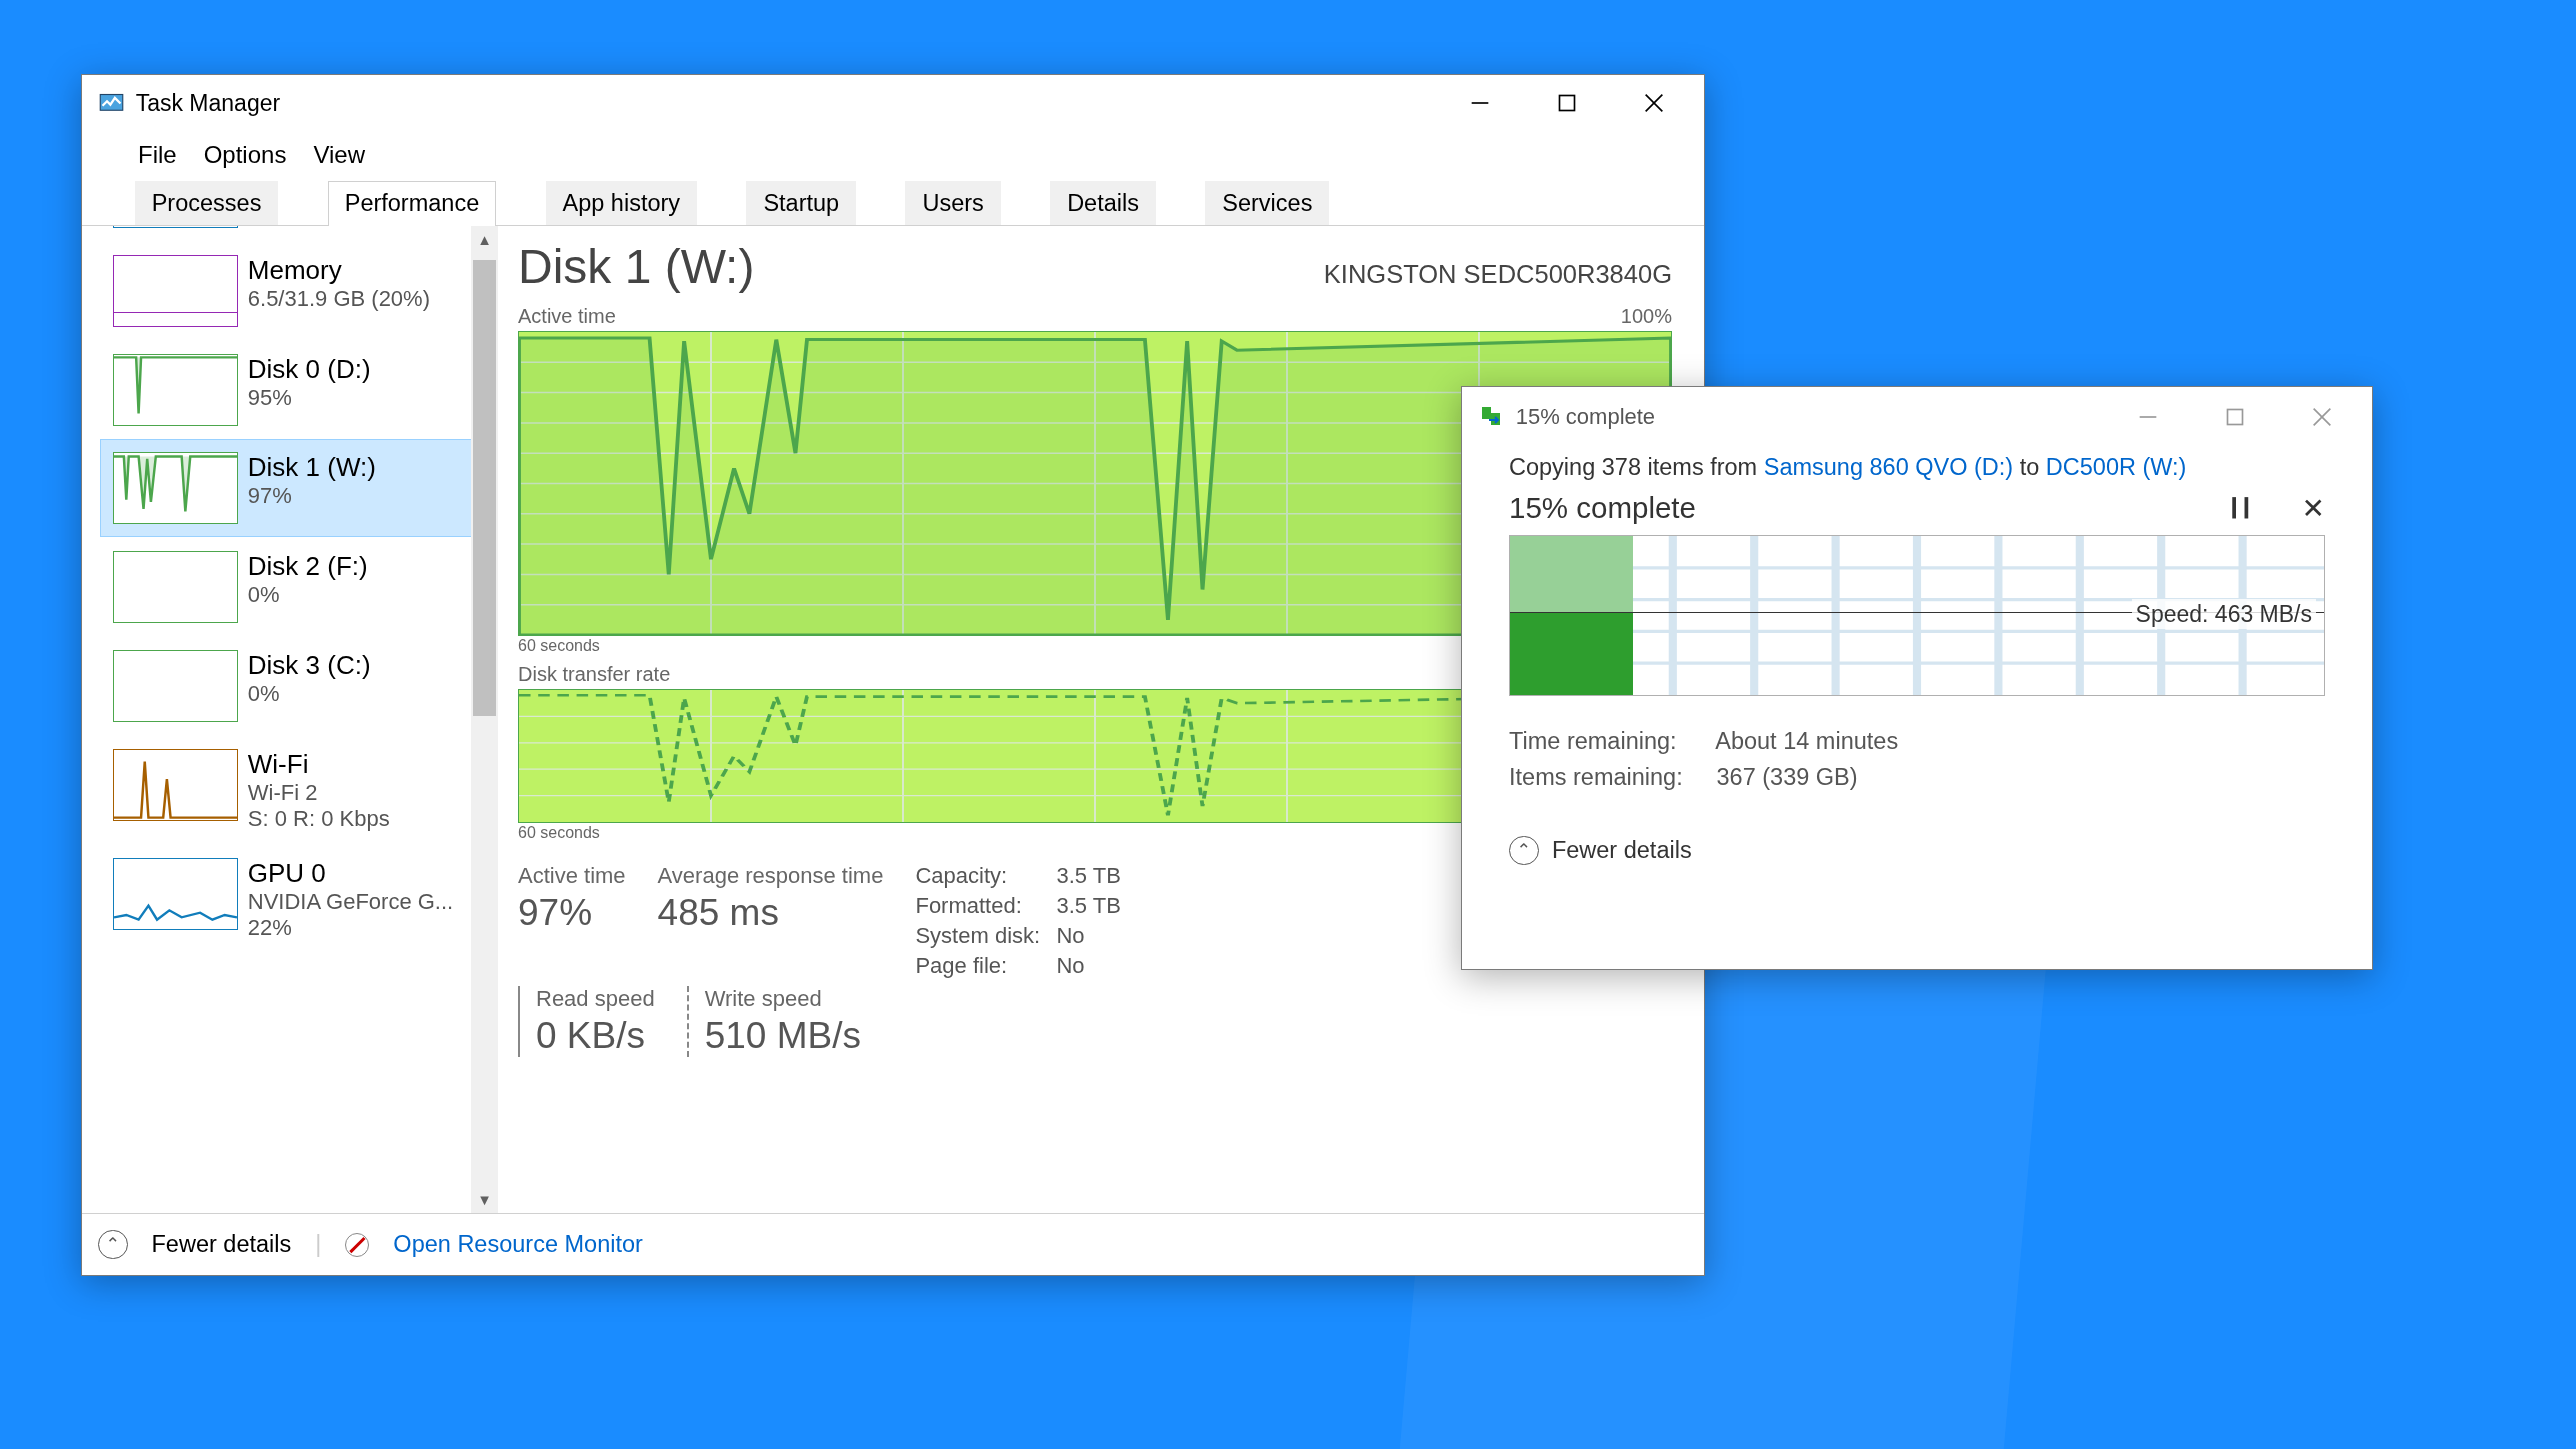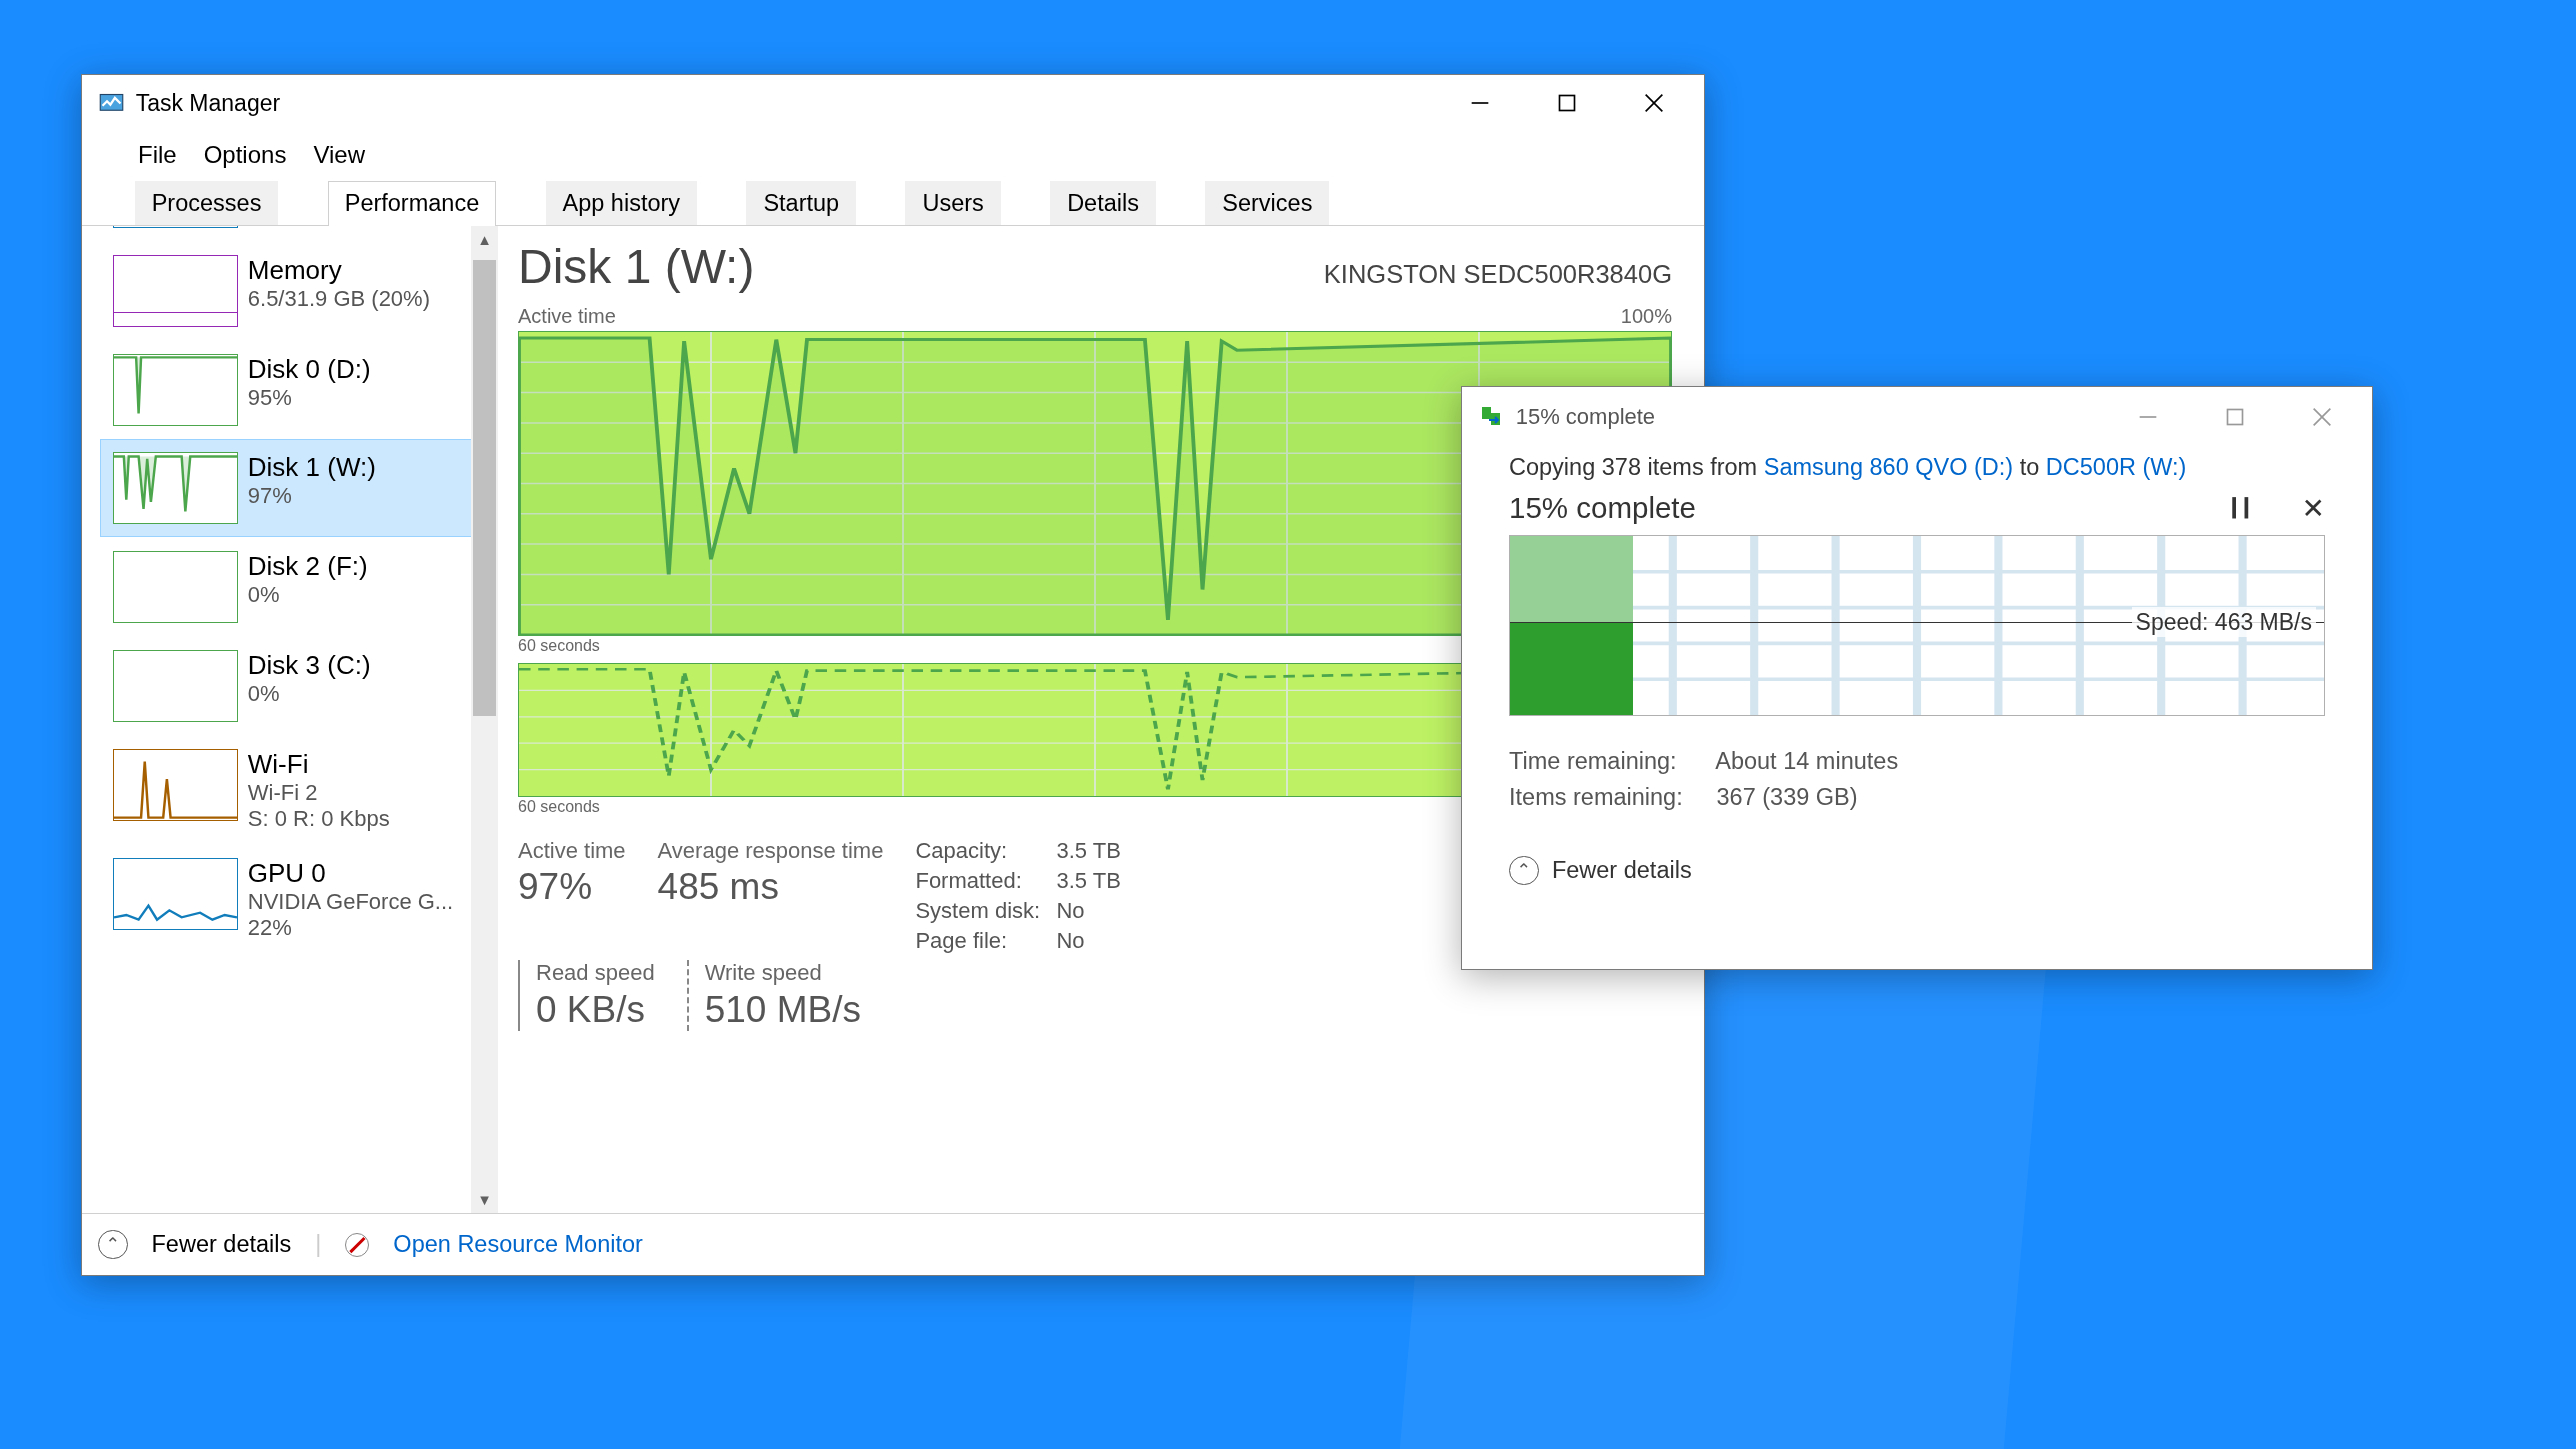--- a/index.html
+++ b/index.html
@@ -170,21 +170,21 @@
 
 
 #copydlg { top:386px; left:1461px; width:912px; height:584px; }
 #copydlg .titlebar { height:60px; font-size:22px; color:#555;}
 .copy-body { padding: 6.7px 47px 13.4px 47px; font-size:23.5px; color:#333;}
 .copy-head { margin-bottom:10.7px; }
 .copy-percent-row { display:flex; align-items:center; justify-content:space-between; margin-bottom:9.4px;}
 .copy-percent { font-size:29.5px; font-weight:400; }
 .copy-controls { display:flex; gap:47px; font-size:28px;}
 .copy-chart {
-  border:0.7px solid #b0b0b0; height:181px; position:relative; margin-bottom:27px;
+  border:0.7px solid #b0b0b0; height:161px; position:relative; margin-bottom:27px;
   background:#fff; overflow:hidden;text-align:center;
 }
 .copy-chart .grid line{ stroke:#d5e5f0; stroke-width:1;}
 .copy-fill-top{ position:absolute; left:0; top:0; width:123px; height:48%; background:#97d097;}
 .copy-fill-bot{ position:absolute; left:0; top:48%; width:123px; height:52%; background:#2e9e2e;}
 .copy-midline{ position:absolute; left:0; right:0; top:48%; height:1.3px; background:#333;}
 .copy-speed{ position:absolute; right:8px; top:40%; font-size:23px; background:rgba(255,255,255,0.8); padding:1.3px 4px;}
 
 .copy-info { color:#555; font-size:23.5px; line-height:1.55;}
 .copy-info .k { display:inline-block; width:201px;}
@@ -359,20 +359,24 @@
             <path class="chart-path" d="M0,4 L68,4 L78,160 L86,6 L100,150 L112,90 L120,120 L134,5 L144,80 L150,5 L326,5 L338,190 L348,6 L356,170 L366,6 L374,12 L600,4 L600,200 L0,200 Z"></path>
           </svg>
         </div>
         <div class="chart-footer">
           <span>60 seconds</span>
           <span>0</span>
         </div>
       </div>
 
       <div class="chart-section" style="margin-top:4px;">
+        <div class="chart-label-row">
+          <span>Disk transfer rate</span>
+          <span>500 MB/s</span>
+        </div>
         <div class="chart-box transfer">
           <svg viewBox="0 0 600 100" width="100%" height="100%" preserveAspectRatio="none">
             <g class="chart-grid">
               <line x1="0" y1="20" x2="600" y2="20"></line>
                 <line x1="0" y1="40" x2="600" y2="40"></line>
                 <line x1="0" y1="60" x2="600" y2="60"></line>
                 <line x1="0" y1="80" x2="600" y2="80"></line>
               <line x1="100" y1="0" x2="100" y2="100"></line>
                 <line x1="200" y1="0" x2="200" y2="100"></line>
                 <line x1="300" y1="0" x2="300" y2="100"></line>

